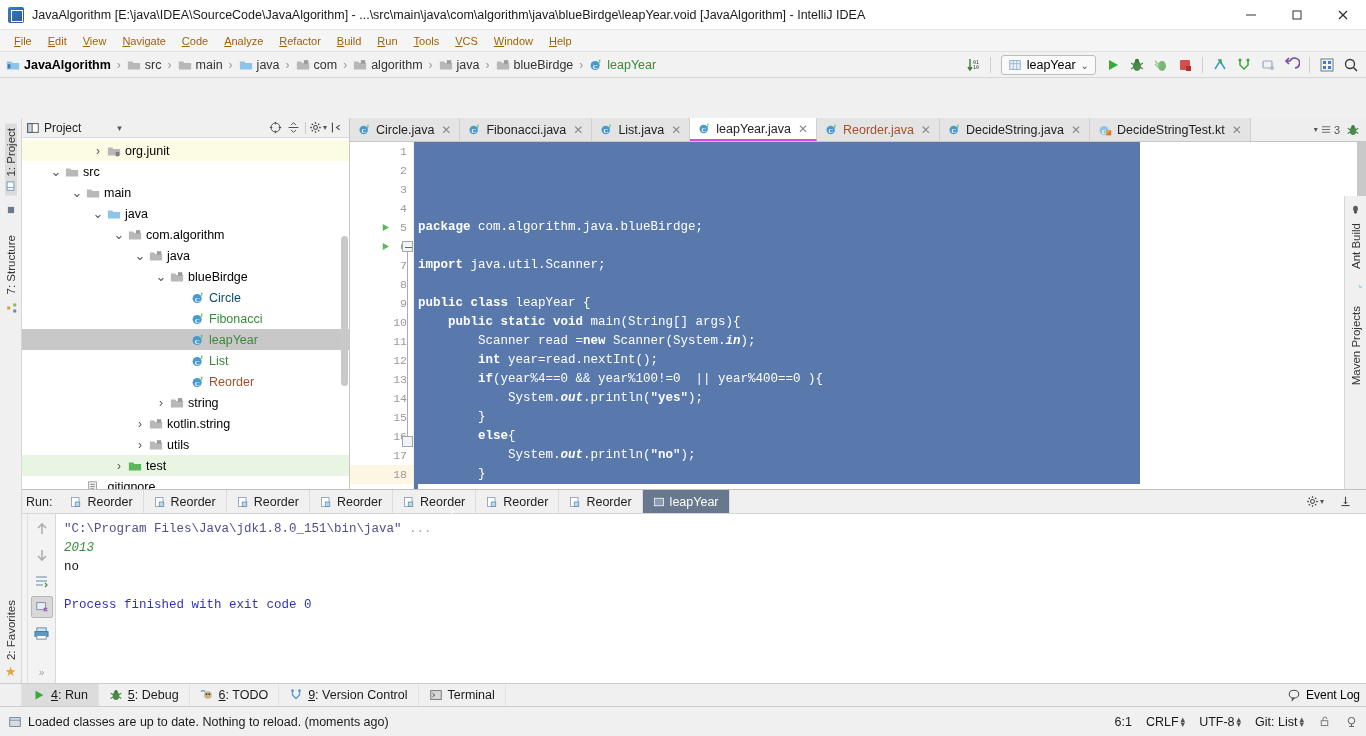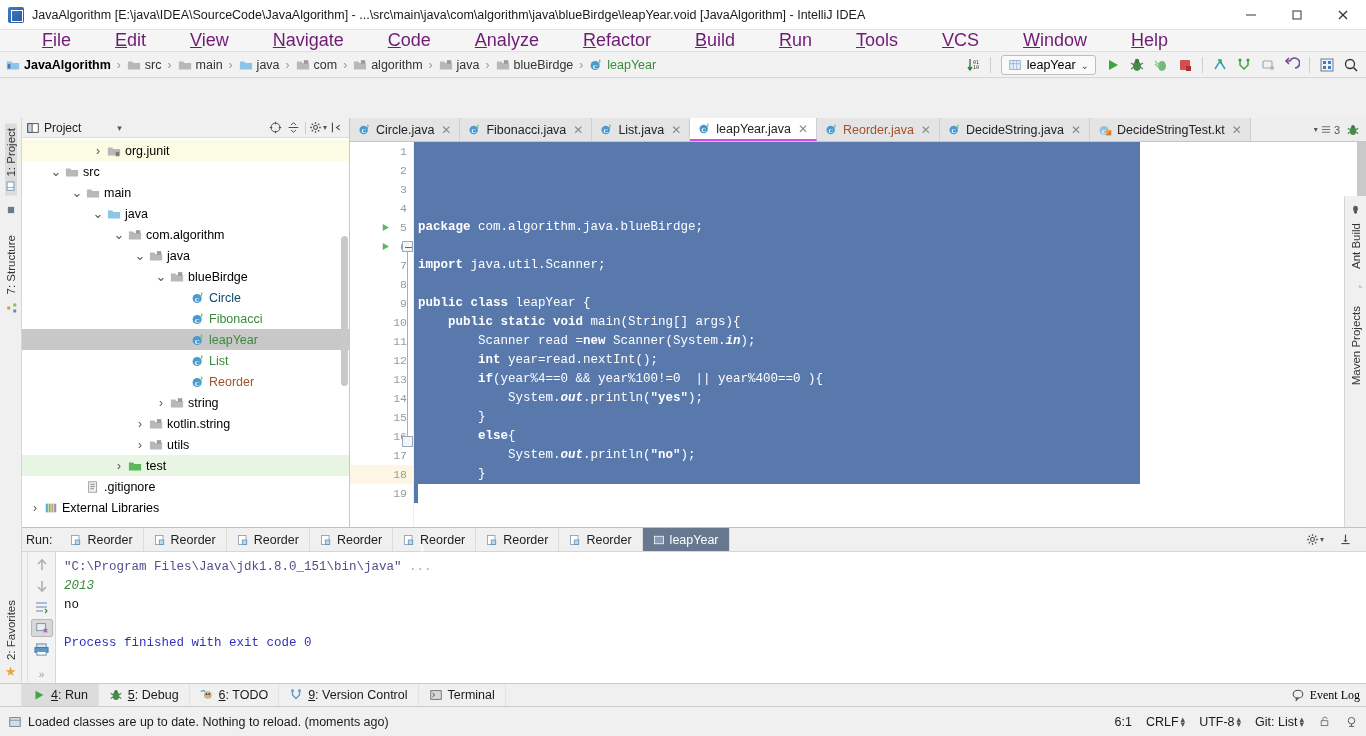--- a/index.html
+++ b/index.html
@@ -37,21 +37,21 @@
     color:#333; font-size: 13px;
   }
   .win-btn svg { display:block; }
 
   
   .menubar {
     height: 22px; background:#f5f5f5; display:flex; align-items:center;
     padding-left: 6px; border-bottom:1px solid #e0e0e0;
   }
   .menu-item {
-    padding: 2px 8px; font-size: 18px; color:#701a75; white-space:nowrap;margin-left:28px;
+    padding: 2px 8px; font-size: 11px; color:#a16207; white-space:nowrap;
   }
   .menu-item u { text-decoration: underline; }
 
   
   .navbar {
     height: 26px; background:#f2f2f2; display:flex; align-items:center;
     border-bottom:1px solid #d6d6d6; padding-left:6px; position:relative;
   }
   .crumb { display:flex; align-items:center; font-size:12.5px; color:#333; }
   .crumb .ic { margin-right:4px; display:flex; }
@@ -148,21 +148,21 @@
   .cl { height:19px; }
   .kw   { color:#ffffff; font-weight:bold; }
   .txt  { color:#ffffff; }
   .str  { color:#ffffff; font-weight:bold; }
   .fld  { color:#ffffff; font-style:italic; font-weight:bold;}
   .editor-vscroll { position:absolute; right:0; top:0; width:9px; height:100%; }
   .editor-vscroll .thumb { position:absolute; top:0; width:9px; height:312px; background:#c9c9c9; }
 
   
   .runwin {
-    position:absolute; left:0; right:0; bottom:53px; height:156px;
+    position:absolute; left:0; right:0; bottom:53px; height:194px;
     background:#14b8a6; border-top:1px solid #c0c0c0; display:flex; flex-direction:column;
   }
   .run-tabs {
     height:24px; background:#f0f0f0; display:flex; align-items:stretch;
     border-bottom:1px solid #d6d6d6; position:relative;
   }
   .run-label { display:flex; align-items:center; padding:0 8px 0 26px; font-size:12.5px; color:#222; }
   .rtab {
     display:flex; align-items:center; gap:5px; padding:0 10px;
     font-size:12.5px; color:#222; border-right:1px solid #dcdcdc; background:#f0f0f0;
@@ -189,21 +189,21 @@
   .toolstrip {
     position:absolute; left:0; right:0; bottom:30px; height:23px;
     background:#f0f0f0; border-top:1px solid #cdcdcd; display:flex; align-items:stretch;
   }
   .tw-btn {
     display:flex; align-items:center; gap:5px; padding:0 10px; font-size:12.5px; color:#1a1a1a;
     border-right:1px solid #e2e2e2;
   }
   .tw-btn.active { background:#dcdcdc; }
   .tw-btn u { text-decoration: underline; }
-  .toolstrip .ts-right { margin-left:auto; display:flex; align-items:center; padding-right:6px; gap:6px;font-family:Liberation Serif, serif;}
+  .toolstrip .ts-right { margin-left:auto; display:flex; align-items:center; padding-right:6px; gap:6px;}
   .statusbar {
     position:absolute; left:0; right:0; bottom:0; height:30px;
     background:#f0f0f0; border-top:1px solid #cdcdcd;
     display:flex; align-items:center; padding-left:8px; font-size:12.5px; color:#1a1a1a;
   }
   .statusbar .sb-right { margin-left:auto; display:flex; align-items:center; gap:14px; padding-right:8px; }
   .sb-item { display:flex; align-items:center; gap:2px; }
   .sb-caret { font-size:9px; color:#555; display:flex; flex-direction:column; line-height:5px;}
   .right-strip {
     position:absolute; right:0; top:78px; bottom:53px; width:22px;

